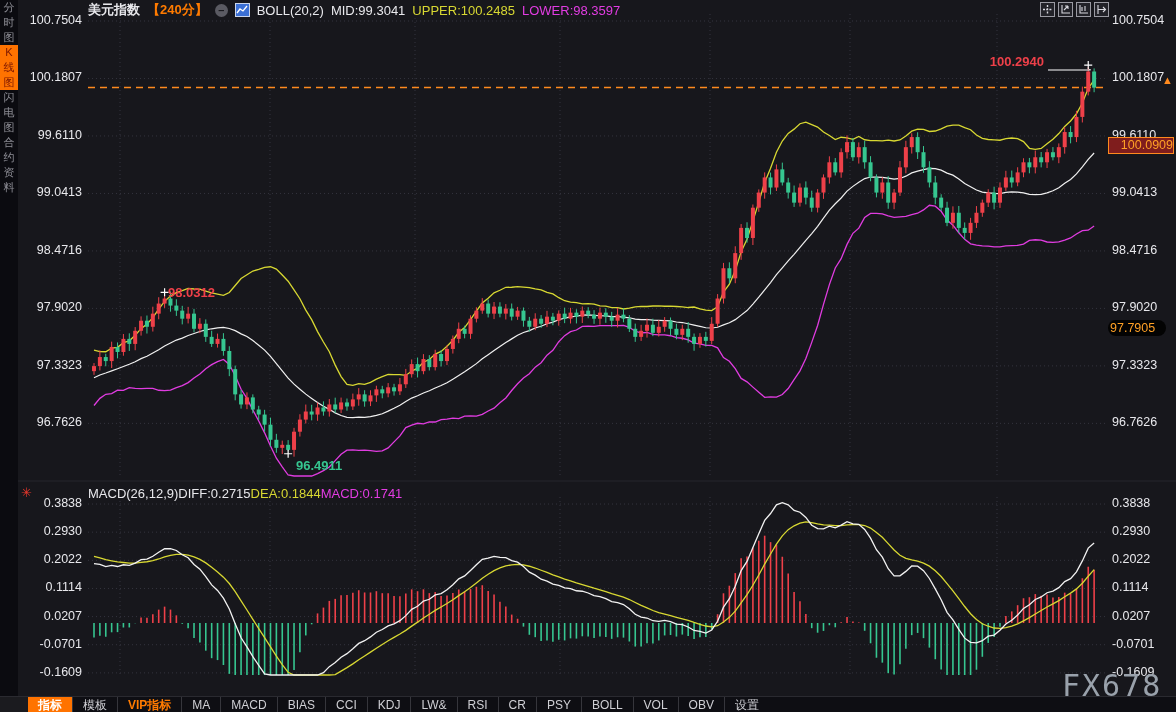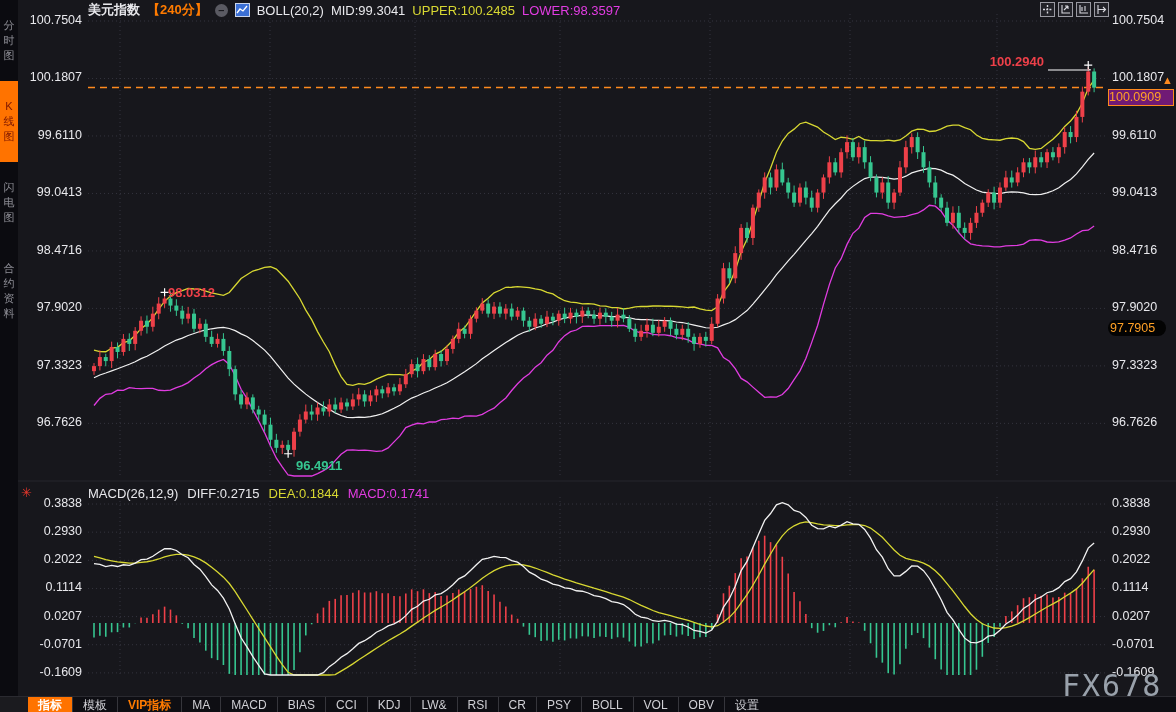--- a/index.html
+++ b/index.html
@@ -1,46 +1,46 @@
 <!DOCTYPE html>
 <html><head>
 <meta charset="utf-8">
 <style>
   html,body{margin:0;padding:0;background:#17171c;}
   .app{position:relative;width:1176px;height:712px;background:#17171c;overflow:hidden;
        font-family:"Liberation Sans",sans-serif;-webkit-font-smoothing:antialiased;}
   
   .sidebar{position:absolute;left:0;top:0;width:18px;height:712px;background:#0b0b10;z-index:5;}
   .side-item{width:18px;text-align:center;color:#8f8f97;font-size:11px;line-height:15px;
-             padding:18px 0;cursor:pointer;word-break:break-all;}
+             padding:0 0;cursor:pointer;word-break:break-all;}
   .side-item.active{background:#ff7300;color:#7e1800;font-weight:normal;}
   
   .hdr{position:absolute;left:88px;top:2px;height:16px;display:flex;align-items:center;gap:7px;
        font-size:13px;white-space:nowrap;z-index:6;}
   .w{color:#e8e8ec;} .b{font-weight:bold;} .org{color:#ff7b00;} .yel{color:#d8d832;}
   .mag{color:#e23ce2;}
   .circ{display:inline-block;width:13px;height:13px;border-radius:50%;background:#5a5a62;color:#17171c;
         font-size:11px;line-height:13px;text-align:center;font-weight:bold;}
   .indic{display:inline-block;width:13px;height:12px;background:#3b6fd4;border:1px solid #c9d4ea;}
   
   .pane-icons{position:absolute;left:1040px;top:2px;display:flex;gap:3px;z-index:6;}
   .picon{width:13px;height:13px;border:1px solid #9a9aa2;background:#222228;display:flex;
          align-items:center;justify-content:center;cursor:pointer;}
   
   .yl{position:absolute;font-size:12.5px;font-weight:500;color:#e8e8ec;z-index:4;}
   .yl-l{width:66px;text-align:right;left:16px;}
   .yl-r{left:1112px;text-align:left;}
   .price-box{position:absolute;left:1108px;width:64px;height:15px;border:1.5px solid #ff8a1e;
-             color:#ffa126;font-size:12.5px;font-weight:500;text-align:left;line-height:15px;
-             background:#701a75;z-index:6;}
+             color:#ffa126;font-size:12.5px;font-weight:500;text-align:right;line-height:15px;
+             background:#7f1d1d;z-index:6;margin-top:48px;}
   .ref-box{position:absolute;left:1108px;width:56px;height:16px;background:#030303;color:#ffa126;
            font-size:12.5px;font-weight:500;line-height:16px;padding-left:2px;z-index:6;border-radius:8px;}
   .mark-up{position:absolute;left:1162px;top:74px;color:#ff8a1e;font-size:11px;z-index:6;}
   
-  .macd-hdr{position:absolute;left:88px;top:486px;display:flex;gap:9px;font-size:13px;
+  .macd-hdr{position:absolute;left:88px;top:486px;display:flex;font-size:13px;
             white-space:nowrap;z-index:6;}
   .star{position:absolute;left:21px;top:485px;color:#e8372c;font-size:13px;z-index:6;}
   
   .xrow{position:absolute;left:0;top:677px;width:1176px;height:18px;background:#17171c;z-index:6;
         border-top:1px solid #26262c;}
   .tf{position:absolute;left:18px;top:1px;color:#ff7b00;font-size:12.5px;font-weight:bold;}
   .tf-under{position:absolute;left:14px;top:16px;width:66px;height:2px;background:#ff7b00;}
   .xlab{position:absolute;top:2px;color:#e4e4e8;font-size:12.5px;font-weight:500;transform:translateX(-50%);}
   .xhl{position:absolute;left:522px;top:1px;background:#000;color:#ffa126;font-size:12.5px;
        font-weight:500;padding:0 4px;line-height:16px;}

